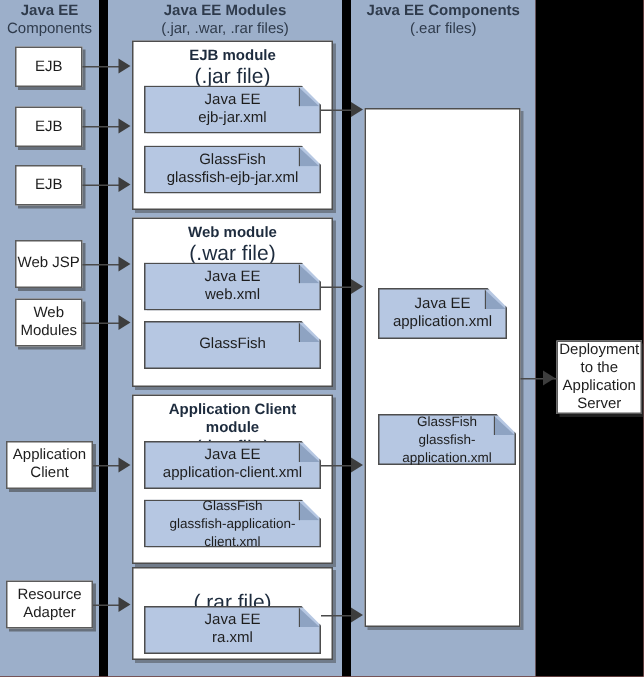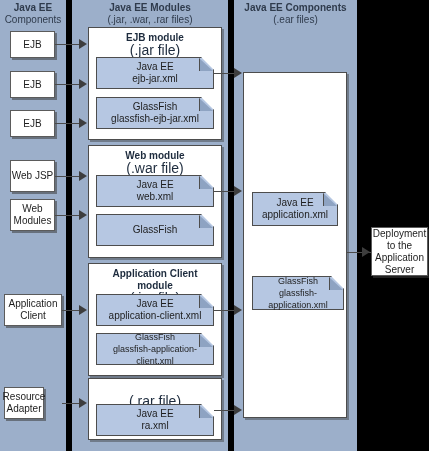--- a/index.html
+++ b/index.html
@@ -136,21 +136,21 @@
       <span>Web</span>
       <span>Modules</span>
     </div>
   </div>
   <div class="compbox" style="left:4px;top:294px;width:58px;height:32px;">
     <div>
       <span>Application</span>
       <span>Client</span>
     </div>
   </div>
-  <div class="compbox" style="left:4px;top:387px;width:40px;height:32px;">
+  <div class="compbox" style="left:4px;top:387px;width:58px;height:32px;">
     <div>
       <span>Resource</span>
       <span>Adapter</span>
     </div>
   </div>
 
   <div class="module" style="left:88px;top:27px;width:134px;height:113px;">
     <div class="mtitle">EJB module</div>
     <div class="msub">(.jar file)</div>
   </div>

